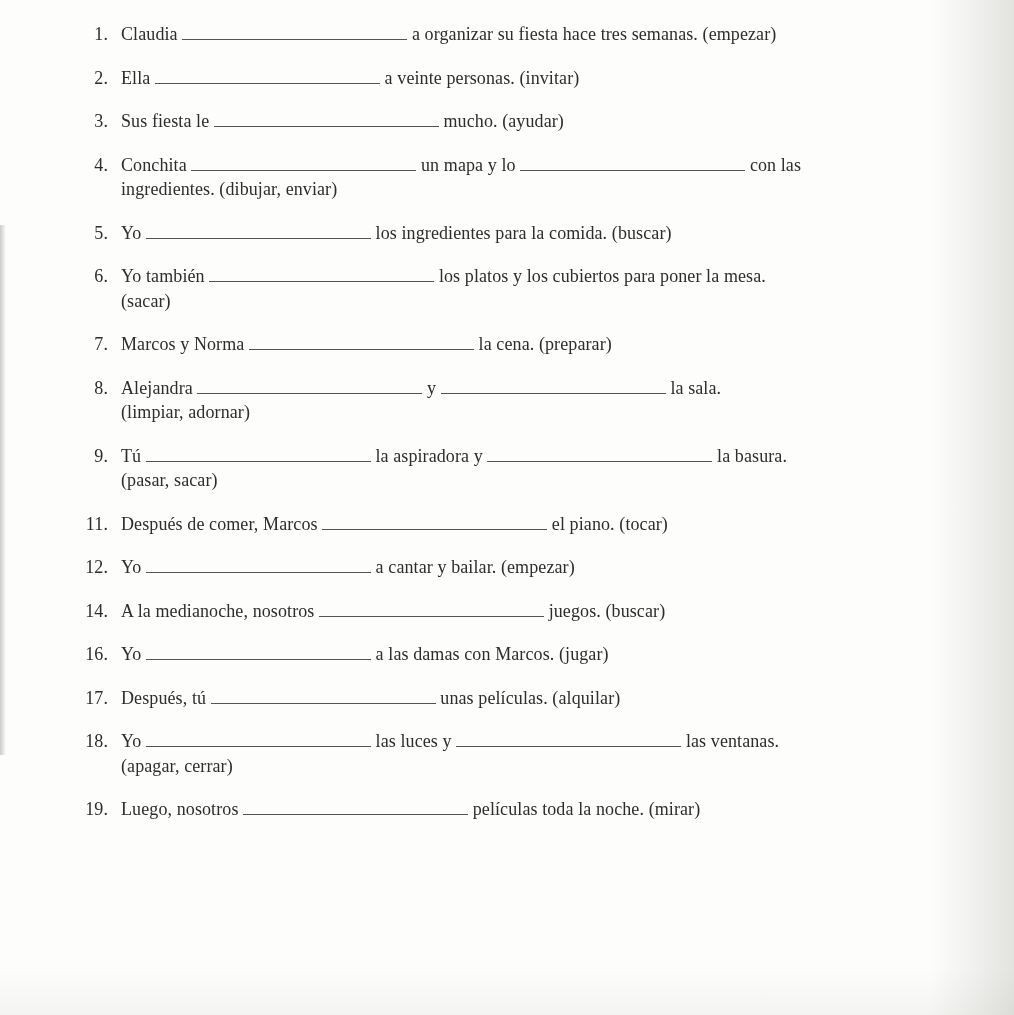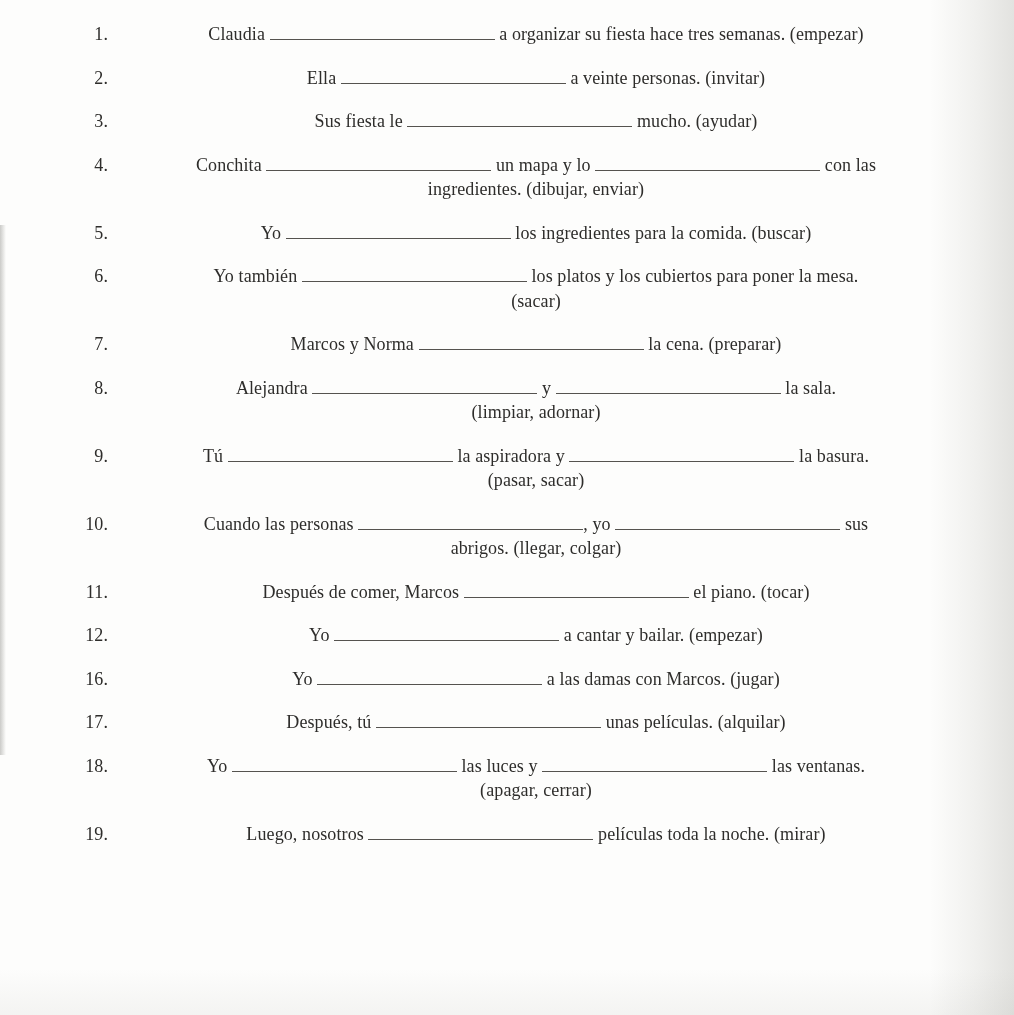--- a/index.html
+++ b/index.html
@@ -41,21 +41,21 @@
     line-height:24.5px;
     margin-bottom:19px;
     letter-spacing:0.1px;
   }
   .num {
     flex:none;
     width:32px;
     text-align:right;
     margin-right:13px;
   }
-  .content { width:830px;text-align:center; }
+  .content { width:830px; }
   .blank {
     display:inline-block;
     width:225px;
     height:1px;
     border-bottom:1px solid #55534f;
     vertical-align:baseline;
   }
 </style>
 </head>
 <body>
@@ -92,30 +92,30 @@
       </div>
       <div class="item">
         <span class="num">8.</span>
         <div class="content"><span>Alejandra </span><span class="blank"></span><span> y </span><span class="blank"></span><span> la sala.</span><br><span>(limpiar, adornar)</span></div>
       </div>
       <div class="item">
         <span class="num">9.</span>
         <div class="content"><span>Tú </span><span class="blank"></span><span> la aspiradora y </span><span class="blank"></span><span> la basura.</span><br><span>(pasar, sacar)</span></div>
       </div>
       <div class="item">
-        <span class="num">10.</span>
-        <div class="content"><span>Cuando las personas </span><span class="blank"></span><span>, yo </span><span class="blank"></span><span> sus</span><br><span>abrigos. (llegar, colgar)</span></div>
-      </div>
-      <div class="item">
         <span class="num">11.</span>
         <div class="content"><span>Después de comer, Marcos </span><span class="blank"></span><span> el piano. (tocar)</span></div>
       </div>
       <div class="item">
         <span class="num">12.</span>
         <div class="content"><span>Yo </span><span class="blank"></span><span> a cantar y bailar. (empezar)</span></div>
+      </div>
+      <div class="item">
+        <span class="num">14.</span>
+        <div class="content"><span>A la medianoche, nosotros </span><span class="blank"></span><span> juegos. (buscar)</span></div>
       </div>
       <div class="item">
         <span class="num">16.</span>
         <div class="content"><span>Yo </span><span class="blank"></span><span> a las damas con Marcos. (jugar)</span></div>
       </div>
       <div class="item">
         <span class="num">17.</span>
         <div class="content"><span>Después, tú </span><span class="blank"></span><span> unas películas. (alquilar)</span></div>
       </div>
       <div class="item">

